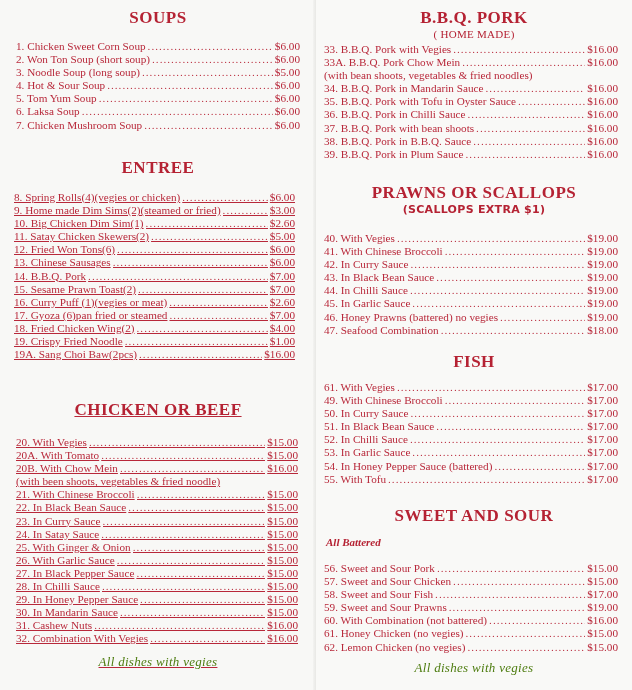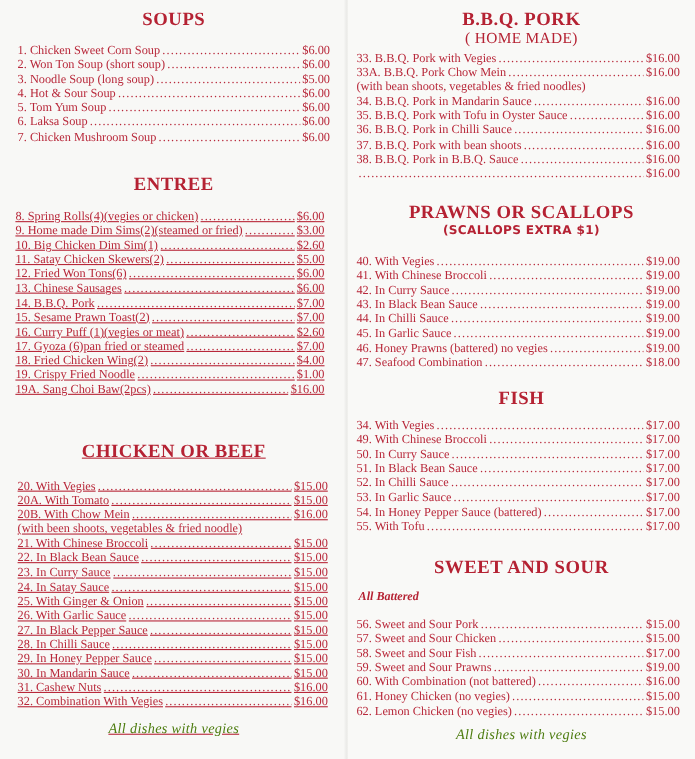--- a/index.html
+++ b/index.html
@@ -19,21 +19,21 @@
     .fold {
       position: absolute; left: 313px; top: 0; width: 6px; height: 690px;
       background: linear-gradient(to right, #f3f3f1, #e8e8e5, #f3f3f1);
     }
     .section { position: absolute; left: 0; width: 316px; }
     .heading {
       text-align: center; font-weight: bold; font-size: 17px;
       letter-spacing: 0.5px; color: #b52233;
     }
     .subheading {
-      text-align: center; font-size: 14px; color: #b52233; letter-spacing: 0.3px;
+      text-align: center; font-size: 11px; color: #b52233; letter-spacing: 0.3px;
     }
     .subheading.bold-sans {
       font-family: "DejaVu Sans", sans-serif; font-weight: bold; font-size: 11px;
     }
     .items { list-style: none; }
     .item {
       display: flex; align-items: baseline;
       font-size: 11.2px; line-height: 13.1px; height: 13.1px;
       white-space: nowrap; position: relative;
     }
@@ -293,20 +293,21 @@
           <span class="name">37. B.B.Q. Pork with bean shoots</span>
           <span class="dots"></span>
           <span class="price">$16.00</span>
         </li>
       <li class="item">
           <span class="name">38. B.B.Q. Pork in B.B.Q. Sauce</span>
           <span class="dots"></span>
           <span class="price">$16.00</span>
         </li>
       <li class="item">
+          <span class="name">39. B.B.Q. Pork in Plum Sauce</span>
           <span class="dots"></span>
           <span class="price">$16.00</span>
         </li>
     </ul>
   </div>
 
   <div class="section" style="top:183px;">
     <div class="heading">PRAWNS OR SCALLOPS</div>
     <div class="subheading bold-sans">(SCALLOPS EXTRA $1)</div>
     <ul class="items" style="margin:16px 14px 0 8px;">
@@ -350,21 +351,21 @@
           <span class="dots"></span>
           <span class="price">$18.00</span>
         </li>
     </ul>
   </div>
 
   <div class="section" style="top:352px;">
     <div class="heading">FISH</div>
     <ul class="items" style="margin:9px 14px 0 8px;">
       <li class="item">
-          <span class="name">34. With Vegies</span>
+          <span class="name">61. With Vegies</span>
           <span class="dots"></span>
           <span class="price">$17.00</span>
         </li>
       <li class="item">
           <span class="name">49. With Chinese Broccoli</span>
           <span class="dots"></span>
           <span class="price">$17.00</span>
         </li>
       <li class="item">
           <span class="name">50. In Curry Sauce</span>

